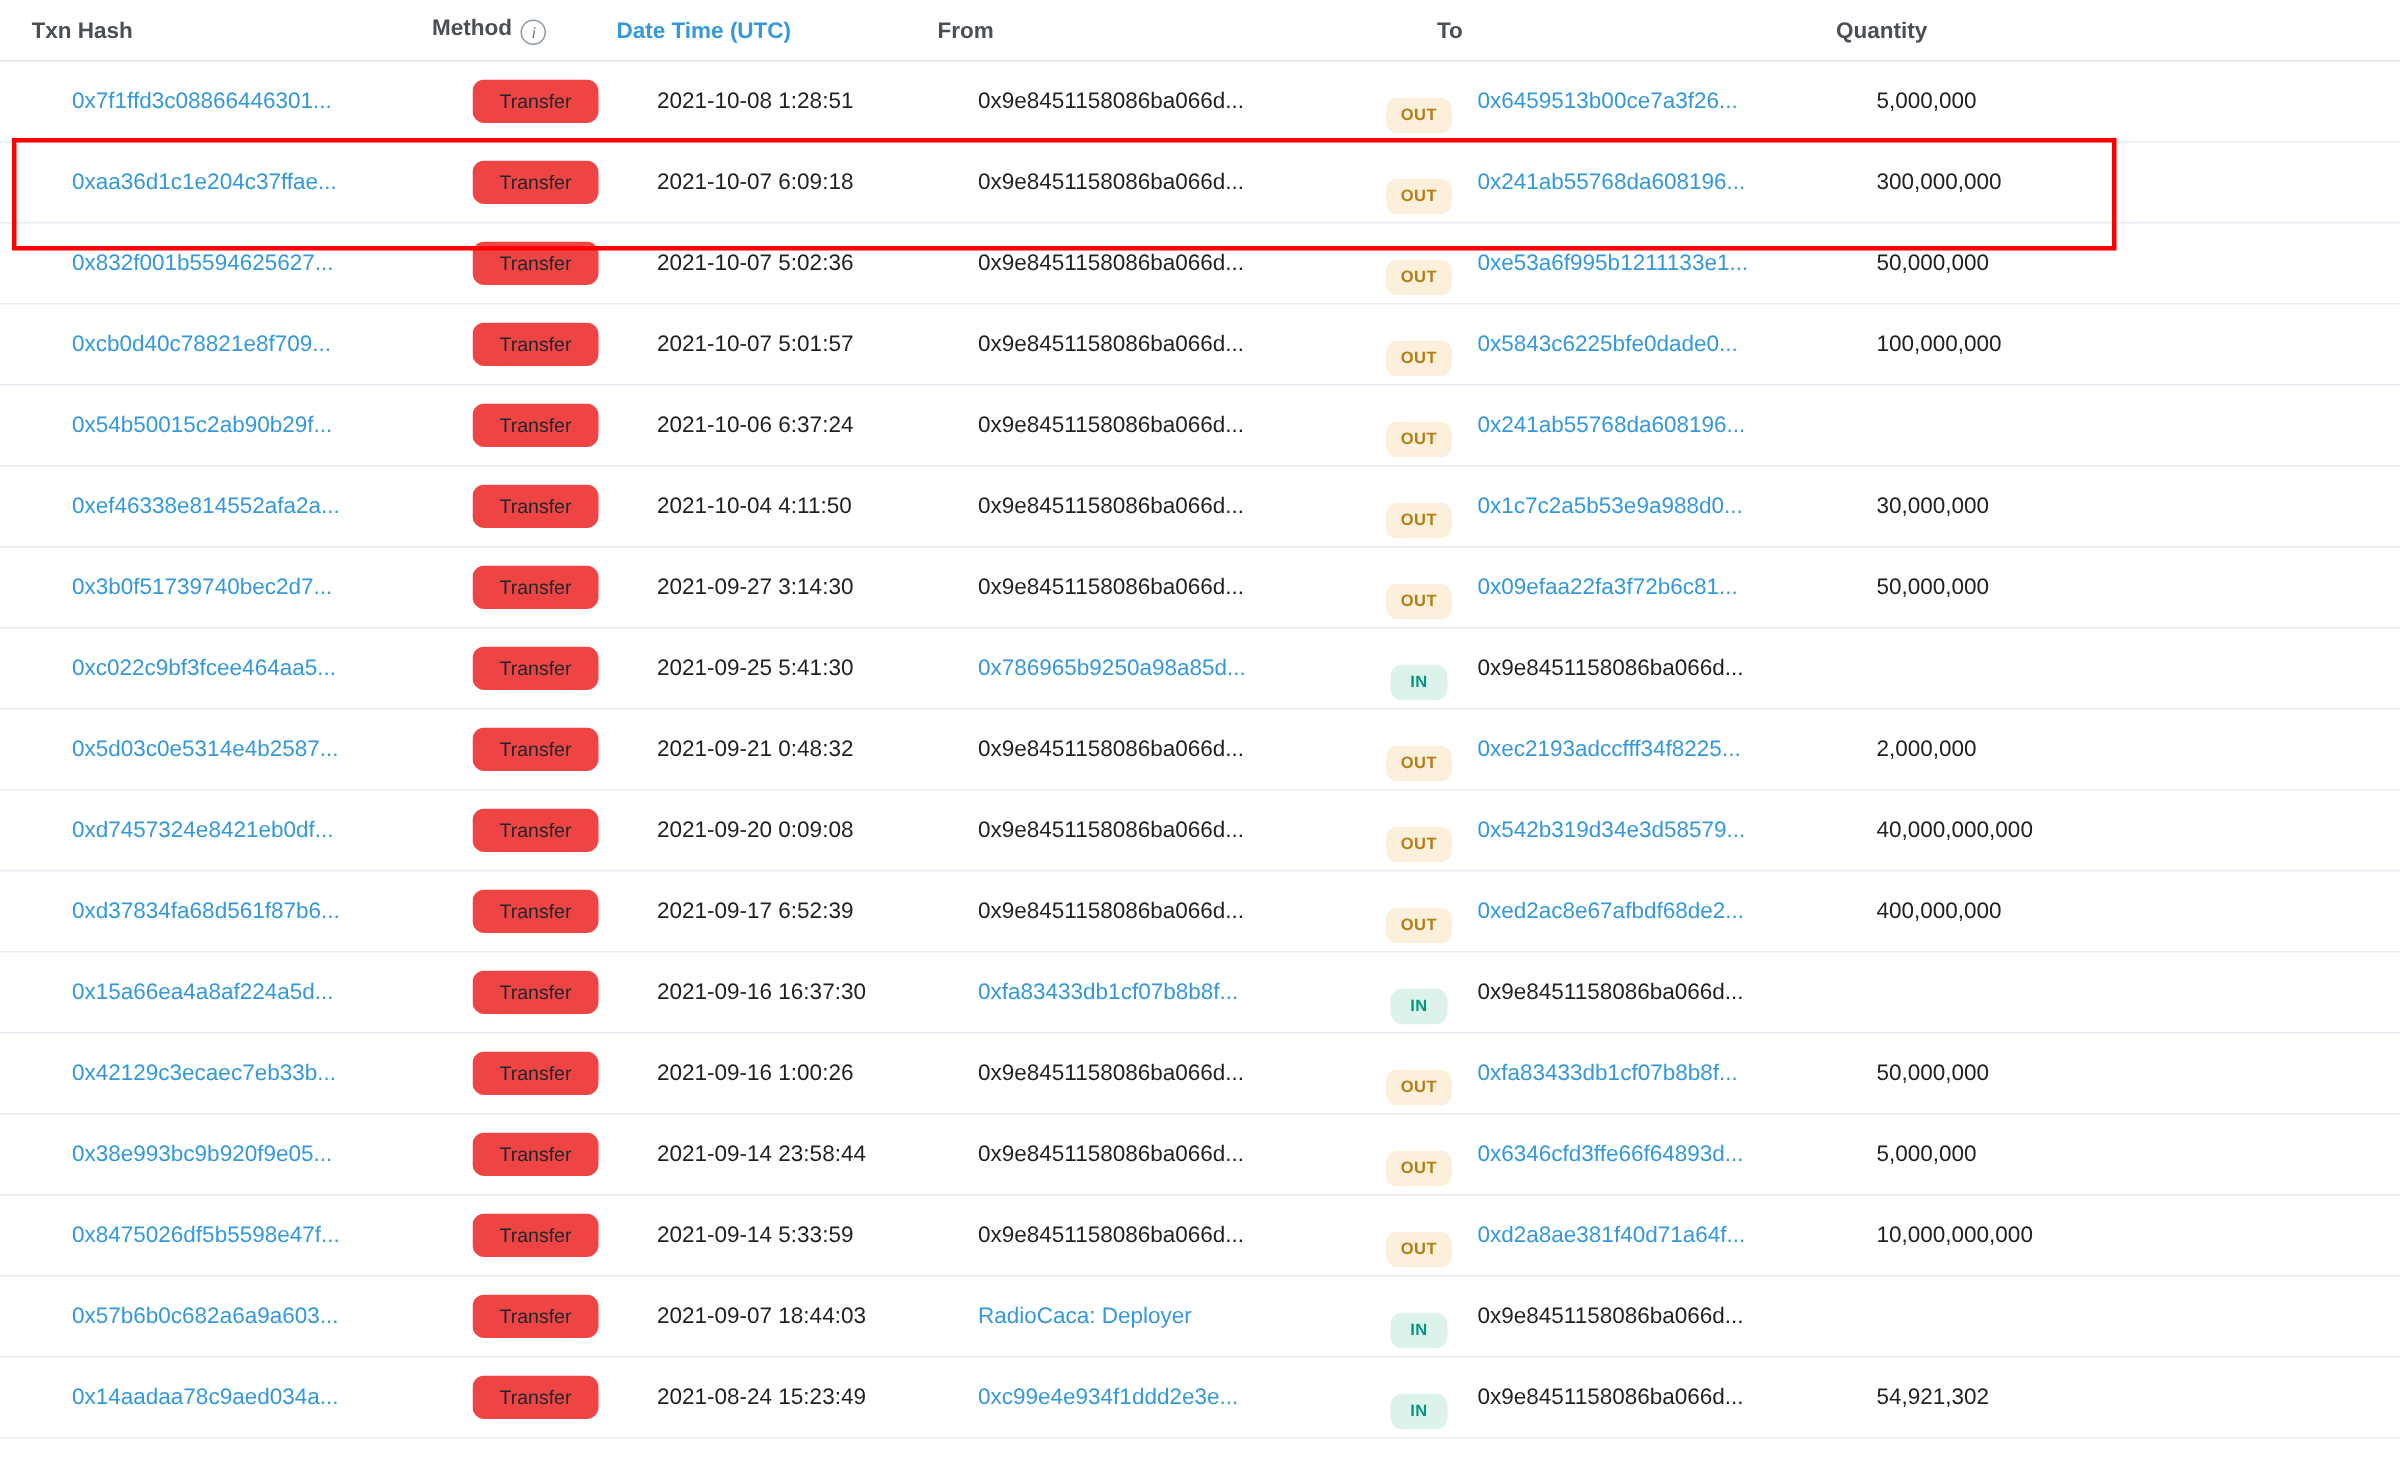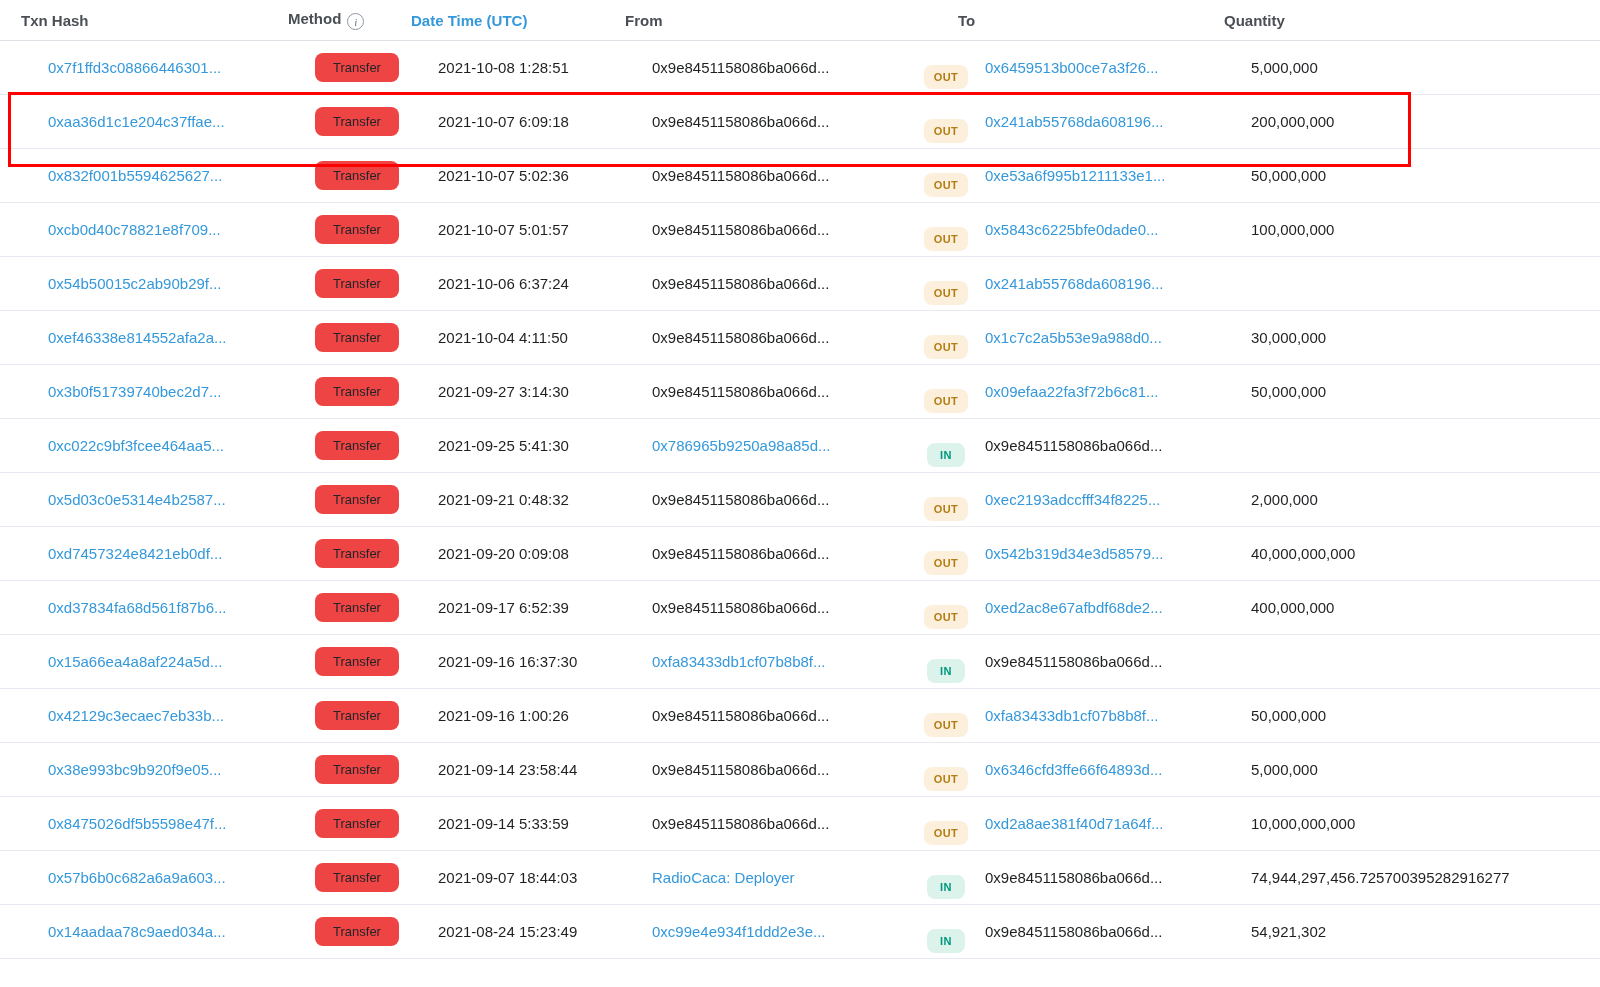--- a/index.html
+++ b/index.html
@@ -93,21 +93,21 @@
     <div class="cell qty">5,000,000</div>
   </div>
 
   <div class="grid-row row">
     <div class="cell"><a class="hash-link">0xaa36d1c1e204c37ffae...</a></div>
     <div class="cell"><span class="method-badge">Transfer</span></div>
     <div class="cell">2021-10-07 6:09:18</div>
     <div class="cell"><span class="addr-plain">0x9e8451158086ba066d...</span></div>
     <div class="cell dir-cell"><span class="dir-badge dir-out">OUT</span></div>
     <div class="cell"><span class="addr-link">0x241ab55768da608196...</span></div>
-    <div class="cell qty">200,000,000</div>
+    <div class="cell qty">300,000,000</div>
   </div>
 
   <div class="grid-row row">
     <div class="cell"><a class="hash-link">0x832f001b5594625627...</a></div>
     <div class="cell"><span class="method-badge">Transfer</span></div>
     <div class="cell">2021-10-07 5:02:36</div>
     <div class="cell"><span class="addr-plain">0x9e8451158086ba066d...</span></div>
     <div class="cell dir-cell"><span class="dir-badge dir-out">OUT</span></div>
     <div class="cell"><span class="addr-link">0xe53a6f995b1211133e1...</span></div>
     <div class="cell qty">50,000,000</div>
@@ -230,21 +230,20 @@
     <div class="cell qty">10,000,000,000</div>
   </div>
 
   <div class="grid-row row">
     <div class="cell"><a class="hash-link">0x57b6b0c682a6a9a603...</a></div>
     <div class="cell"><span class="method-badge">Transfer</span></div>
     <div class="cell">2021-09-07 18:44:03</div>
     <div class="cell"><span class="addr-link">RadioCaca: Deployer</span></div>
     <div class="cell dir-cell"><span class="dir-badge dir-in">IN</span></div>
     <div class="cell"><span class="addr-plain">0x9e8451158086ba066d...</span></div>
-    <div class="cell qty">74,944,297,456.725700395282916277</div>
   </div>
 
   <div class="grid-row row">
     <div class="cell"><a class="hash-link">0x14aadaa78c9aed034a...</a></div>
     <div class="cell"><span class="method-badge">Transfer</span></div>
     <div class="cell">2021-08-24 15:23:49</div>
     <div class="cell"><span class="addr-link">0xc99e4e934f1ddd2e3e...</span></div>
     <div class="cell dir-cell"><span class="dir-badge dir-in">IN</span></div>
     <div class="cell"><span class="addr-plain">0x9e8451158086ba066d...</span></div>
     <div class="cell qty">54,921,302</div>

